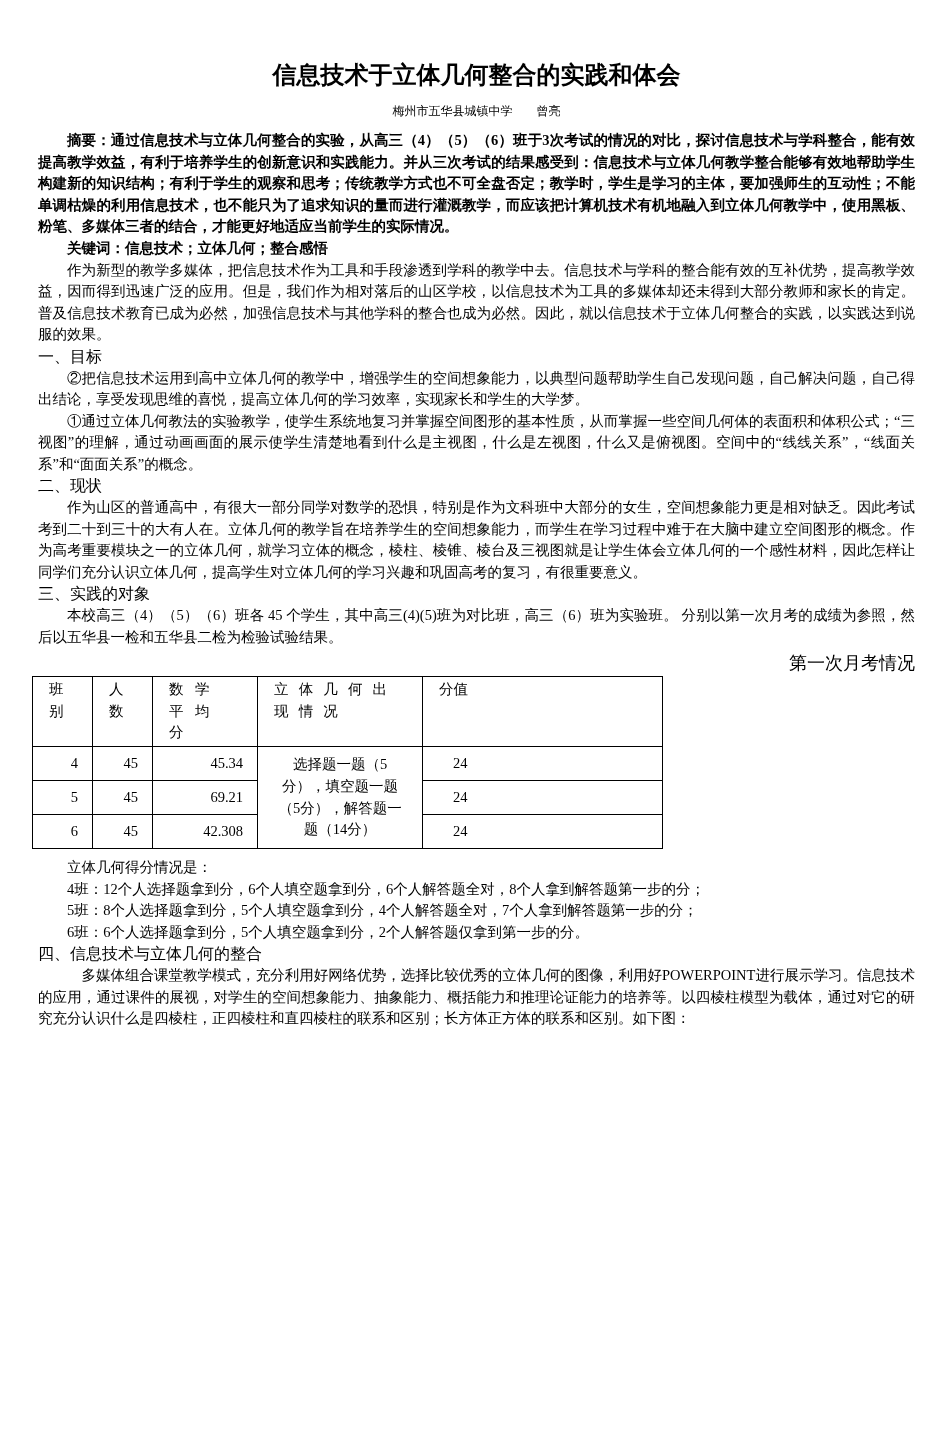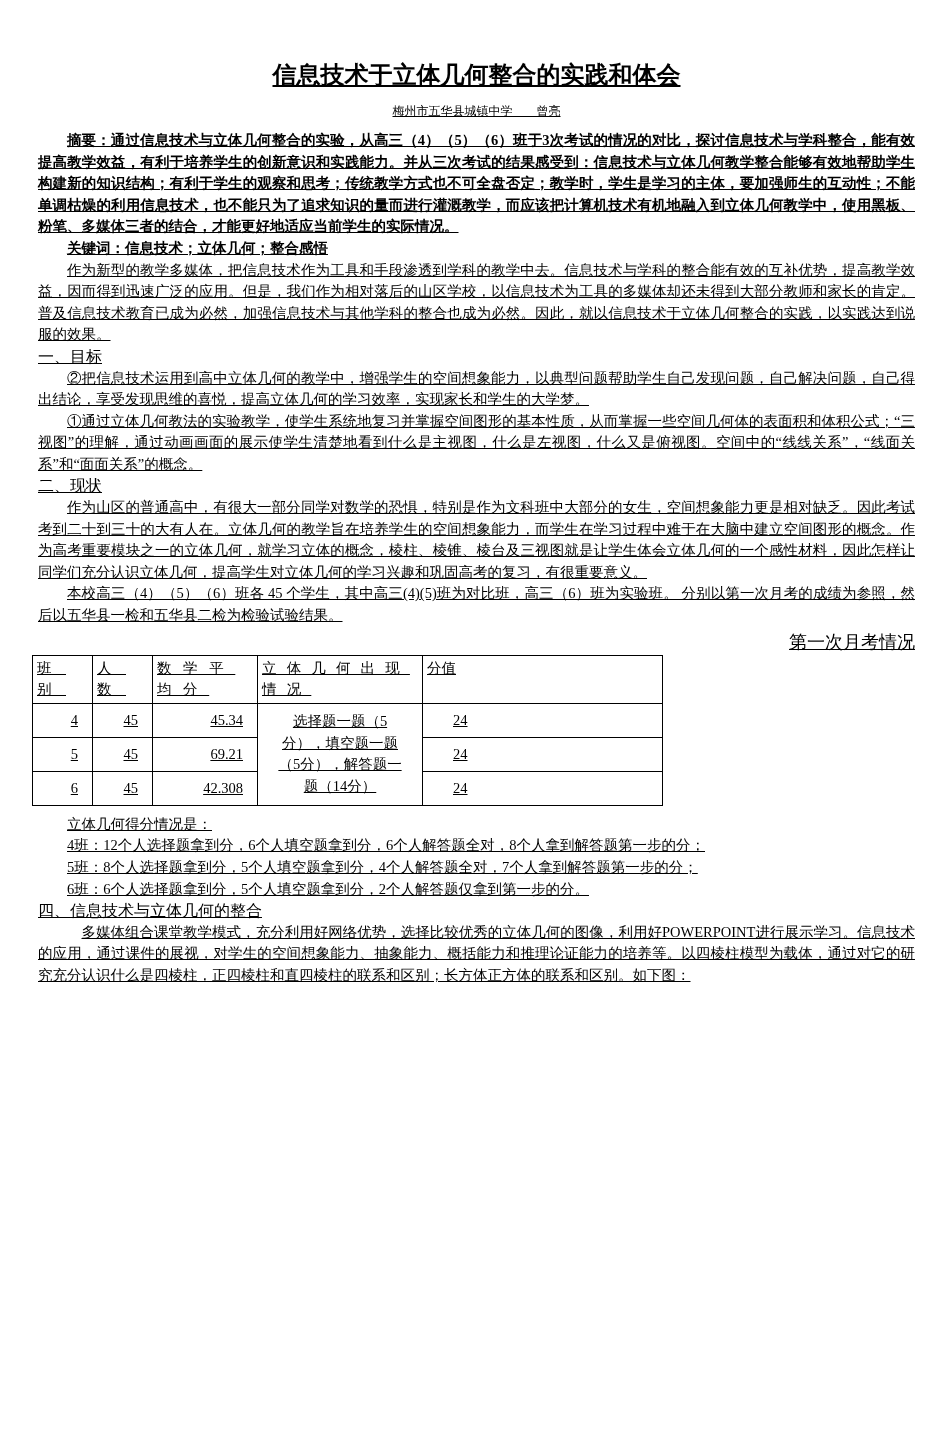--- a/index.html
+++ b/index.html
@@ -1,21 +1,21 @@
 <!DOCTYPE html>
 <html><head>
 <meta charset="utf-8">
 <style>
   html, body { margin: 0; padding: 0; background: #ffffff; }
   body {
     width: 950px; height: 1433px; overflow: hidden;
     color: #000;
     font-family: "Liberation Serif", "DejaVu Serif", serif;
   }
-  .page { padding: 60px 35px 0 38px; text-decoration: underline; }
+  .page { padding: 60px 35px 0 38px; }
 
   .title {
     font-family: "DejaVu Sans", "Liberation Sans", sans-serif;
     font-size: 24px; font-weight: bold; text-align: center;
     line-height: 1.3; margin: 0 0 12px 0;
   }
   .author {
     font-size: 12px; text-align: center; line-height: 1.4;
     margin: 0 0 10px 0;
   }
@@ -45,21 +45,21 @@
   .exam col.c2 { width: 60px; }
   .exam col.c3 { width: 105px; }
   .exam col.c4 { width: 165px; }
   .exam col.c5 { width: 240px; }
   .exam th, .exam td {
     border: 1px solid #000;
     font-size: 14.5px; line-height: 21.6px; font-weight: normal;
   }
   .exam th {
     text-align: left; vertical-align: top;
-    padding: 2px 4px; height: 42px;
+    padding: 2px 16px; height: 42px;
   }
   .exam th.sp1  { letter-spacing: 1em; }
   .exam th.sp08 { letter-spacing: 0.8em; }
   .exam th.sp07 { letter-spacing: 0.7em; }
   .exam tbody tr { height: 34px; }
   .exam td { padding: 2px 8px; vertical-align: middle; }
   .exam td.num  { text-align: right; padding-right: 14px; }
   .exam td.geom { text-align: center; padding: 2px 20px; }
   .exam td.val  { text-align: left; padding-left: 30px; }
 </style>
@@ -78,20 +78,21 @@
 
   <p class="body">作为新型的教学多媒体，把信息技术作为工具和手段渗透到学科的教学中去。信息技术与学科的整合能有效的互补优势，提高教学效益，因而得到迅速广泛的应用。但是，我们作为相对落后的山区学校，以信息技术为工具的多媒体却还未得到大部分教师和家长的肯定。普及信息技术教育已成为必然，加强信息技术与其他学科的整合也成为必然。因此，就以信息技术于立体几何整合的实践，以实践达到说服的效果。</p>
 
   <p class="heading">一、目标</p>
   <p class="body">②把信息技术运用到高中立体几何的教学中，增强学生的空间想象能力，以典型问题帮助学生自己发现问题，自己解决问题，自己得出结论，享受发现思维的喜悦，提高立体几何的学习效率，实现家长和学生的大学梦。</p>
   <p class="body">①通过立体几何教法的实验教学，使学生系统地复习并掌握空间图形的基本性质，从而掌握一些空间几何体的表面积和体积公式；“三视图”的理解，通过动画画面的展示使学生清楚地看到什么是主视图，什么是左视图，什么又是俯视图。空间中的“线线关系”，“线面关系”和“面面关系”的概念。</p>
 
   <p class="heading">二、现状</p>
   <p class="body">作为山区的普通高中，有很大一部分同学对数学的恐惧，特别是作为文科班中大部分的女生，空间想象能力更是相对缺乏。因此考试考到二十到三十的大有人在。立体几何的教学旨在培养学生的空间想象能力，而学生在学习过程中难于在大脑中建立空间图形的概念。作为高考重要模块之一的立体几何，就学习立体的概念，棱柱、棱锥、棱台及三视图就是让学生体会立体几何的一个感性材料，因此怎样让同学们充分认识立体几何，提高学生对立体几何的学习兴趣和巩固高考的复习，有很重要意义。</p>
 
+  <p class="heading">三、实践的对象</p>
   <p class="body">本校高三（4）（5）（6）班各 45 个学生，其中高三(4)(5)班为对比班，高三（6）班为实验班。 分别以第一次月考的成绩为参照，然后以五华县一检和五华县二检为检验试验结果。</p>
 
   <p class="caption">第一次月考情况</p>
 
   <table class="exam">
     <colgroup>
       <col class="c1">
         <col class="c2">
         <col class="c3">
         <col class="c4">

